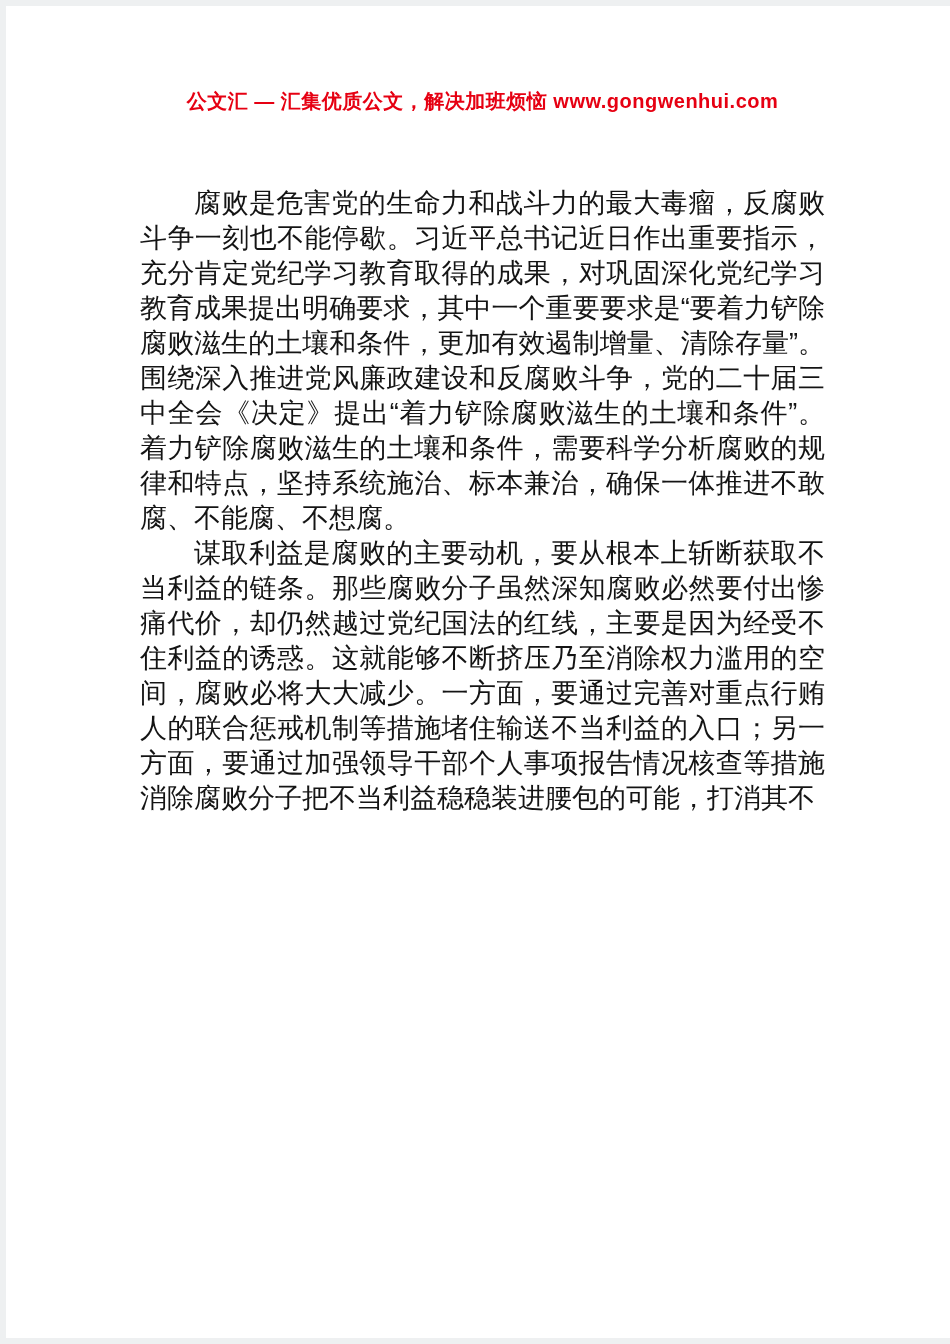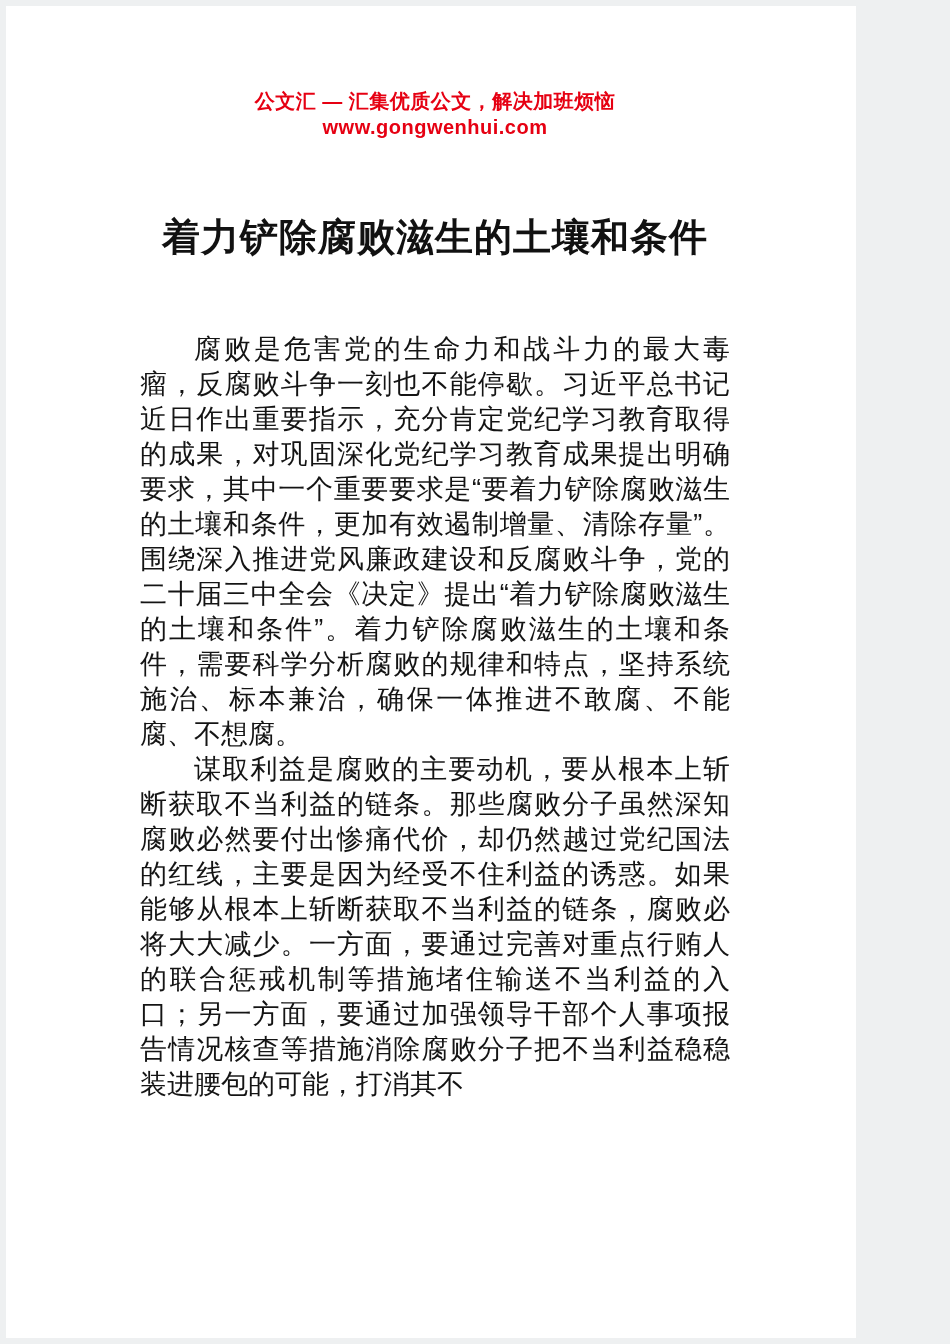--- a/index.html
+++ b/index.html
@@ -5,21 +5,21 @@
   * { margin: 0; padding: 0; box-sizing: border-box; }
   html, body { width: 950px; }
   body {
     width: 950px;
     height: 1344px;
     background: #eef0f1;
     font-family: "Liberation Sans", "DejaVu Sans", sans-serif;
     overflow: hidden;
   }
   .page {
-    width: 850px;
+    width: 945px;
     height: 1332px;
     margin: 6px;
     background: #ffffff;
     padding: 82px 126px 40px 134px;
     overflow: hidden;
   }
   .site-banner {
     text-align: center;
     font-size: 20px;
     font-weight: bold;
@@ -49,20 +49,19 @@
     word-break: break-all;
   }
 </style>
 </head>
 <body>
 
 <div class="page">
 
   <div class="site-banner">公文汇 — 汇集优质公文，解决加班烦恼 www.gongwenhui.com</div>
 
-  <h1 class="doc-title">着力铲除腐败滋生的土壤和条件</h1>
 
   <div class="doc-body">
     <p>腐败是危害党的生命力和战斗力的最大毒瘤，反腐败斗争一刻也不能停歇。习近平总书记近日作出重要指示，充分肯定党纪学习教育取得的成果，对巩固深化党纪学习教育成果提出明确要求，其中一个重要要求是“要着力铲除腐败滋生的土壤和条件，更加有效遏制增量、清除存量”。围绕深入推进党风廉政建设和反腐败斗争，党的二十届三中全会《决定》提出“着力铲除腐败滋生的土壤和条件”。着力铲除腐败滋生的土壤和条件，需要科学分析腐败的规律和特点，坚持系统施治、标本兼治，确保一体推进不敢腐、不能腐、不想腐。</p>
-    <p>谋取利益是腐败的主要动机，要从根本上斩断获取不当利益的链条。那些腐败分子虽然深知腐败必然要付出惨痛代价，却仍然越过党纪国法的红线，主要是因为经受不住利益的诱惑。如果能够从根本上斩断获取不当利益的链条，腐败必将大大减少。一方面，要通过完善对重点行贿人的联合惩戒机制等措施堵住输送不当利益的入口；另一方面，要通过加强领导干部个人事项报告情况核查等措施消除腐败分子把不当利益稳稳装进腰包的可能，打消其不</p>
+    <p>谋取利益是腐败的主要动机，要从根本上斩断获取不当利益的链条。那些腐败分子虽然深知腐败必然要付出惨痛代价，却仍然越过党纪国法的红线，主要是因为经受不住利益的诱惑。这就能够不断挤压乃至消除权力滥用的空间，腐败必将大大减少。一方面，要通过完善对重点行贿人的联合惩戒机制等措施堵住输送不当利益的入口；另一方面，要通过加强领导干部个人事项报告情况核查等措施消除腐败分子把不当利益稳稳装进腰包的可能，打消其不</p>
   </div>
 
 </div>
 
 </body></html>

